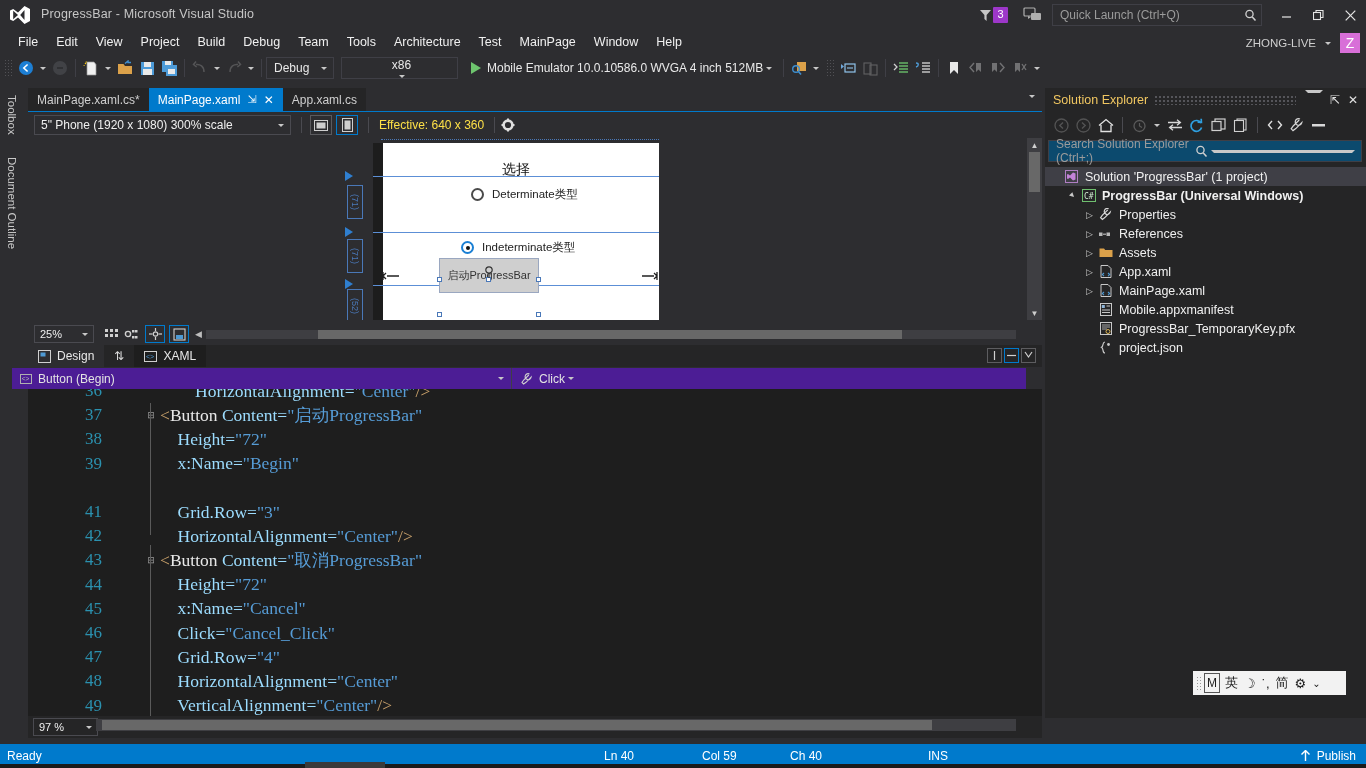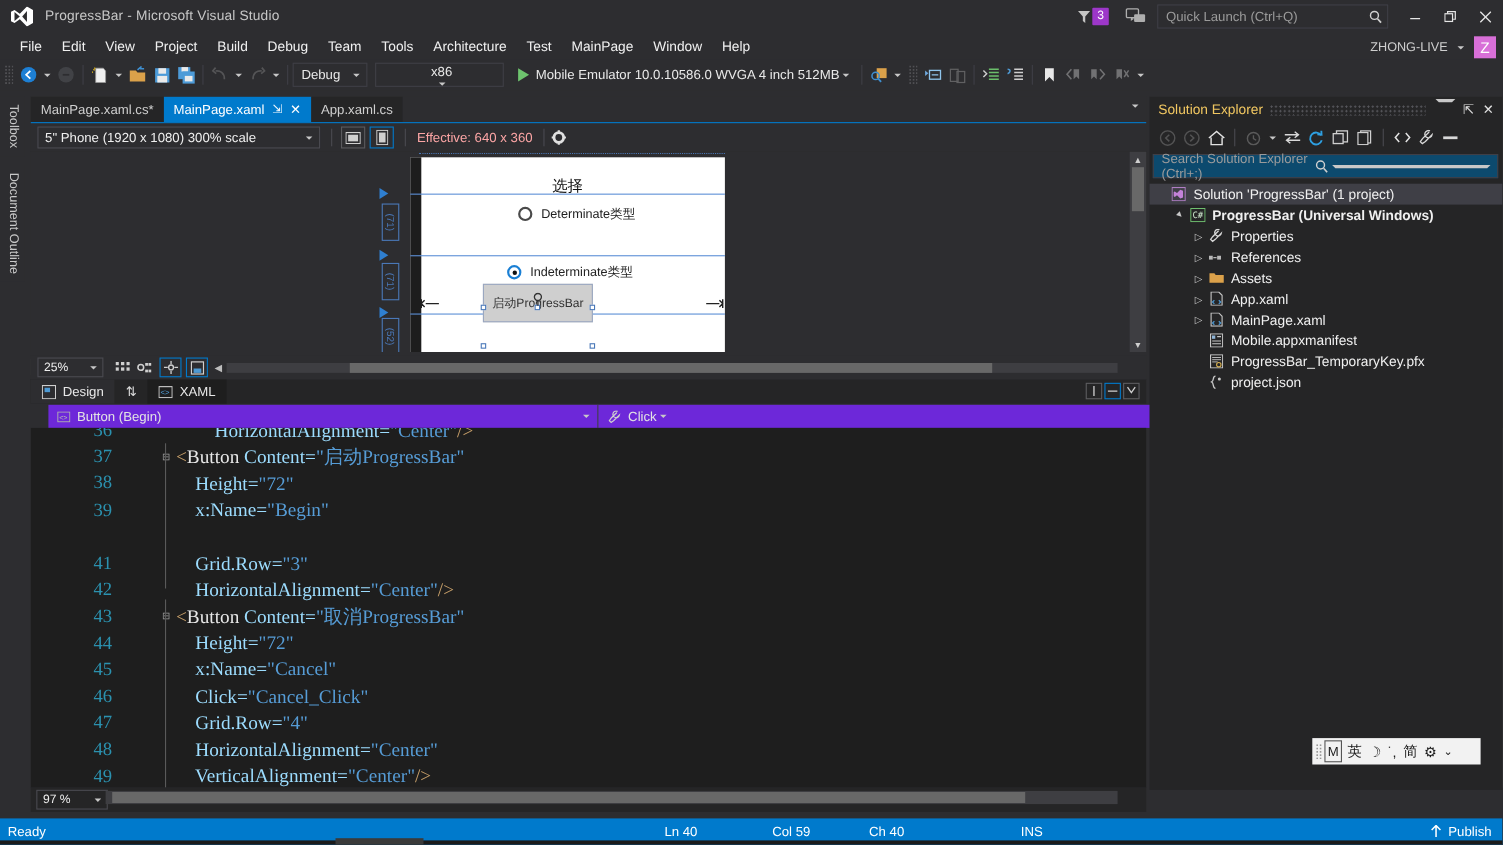--- a/index.html
+++ b/index.html
@@ -63,21 +63,21 @@
   .dtab.inactive{ background:#252526; color:#cfcfcf;}
   .dtab.active{ background:#007acc; color:#fff;}
   .dtab .pin{ margin-left:7px; font-size:11px; opacity:.95;}
   .dtab .x{ margin-left:7px; font-size:12px; }
   .tabstrip-chev{ position:absolute; right:4px; top:7px; }
 
   .designbar{ position:absolute; left:0; top:23px; width:1014px; height:27px; background:#2d2d30; border-top:1px solid #007acc; display:flex; align-items:center; padding-left:6px; }
   .dcombo{ width:257px; height:20px; background:#2d2d30; border:1px solid #4a4a50; display:flex; align-items:center; padding:0 3px 0 6px; font-size:12px; color:#efefef;}
   .orient{ width:22px; height:20px; border:1px solid #5a5a5e; display:flex; align-items:center; justify-content:center; margin-left:4px;}
   .orient.sel{ border-color:#007acc; }
-  .eff{ color:#fca5a5; font-size:12px; margin:0 10px;}
+  .eff{ color:#fde047; font-size:12px; margin:0 10px;}
   .vsep{ width:1px; height:16px; background:#4a4a50; }
 
   .canvas{ position:absolute; left:0; top:50px; width:1014px; height:182px; background:#2d2d30; overflow:hidden;}
   .scroll-v{ position:absolute; right:0; top:50px; width:15px; height:182px; background:#3e3e42;}
   .scroll-v .thumb{ position:absolute; left:2px; top:14px; width:11px; height:40px; background:#686868;}
   .scroll-v .arrow{ position:absolute; left:0; width:15px; height:14px; display:flex;align-items:center;justify-content:center;color:#cfcfcf;font-size:8px;}
   .scroll-h{ position:absolute; left:0; bottom:0; width:999px; height:15px; background:#3e3e42;}
   .scroll-h .thumb{ position:absolute; top:2px; left:290px; width:600px; height:11px; background:#686868;}
 
   .phone{ position:absolute; left:345px; top:5px; width:286px; height:180px; background:#fff; }
@@ -107,21 +107,21 @@
   .tabrow2{ position:absolute; left:28px; top:345px; width:1014px; height:22px; background:#252526; display:flex; align-items:center; }
   .tb2{ display:flex; align-items:center; height:22px; padding:0 10px; font-size:12px; color:#e8e8e8;}
   .tb2.design{ background:#2d2d30; }
   .tb2.xaml{ background:#1e1e1e; }
   .swap{ padding:0 10px; color:#dcdcdc; font-size:12px;}
   .layoutbtns{ position:absolute; right:6px; top:3px; display:flex; gap:2px;}
   .lbtn{ width:15px; height:15px; border:1px solid #5d5d60; display:flex;align-items:center;justify-content:center;}
   .lbtn.sel{ border-color:#007acc;}
 
   
-  .navbar{ position:absolute; left:44px; top:368px; width:1014px; height:21px; background:#6d28d9; display:flex; align-items:center; }
+  .navbar{ position:absolute; left:12px; top:368px; width:1014px; height:21px; background:#4c1d95; display:flex; align-items:center; }
   .navcombo{ width:500px; height:21px; display:flex; align-items:center; padding:0 4px 0 8px; border-right:1px solid #3f3f46; color:#e3e3e3; font-size:12px;}
   .navcombo .lbl{ flex:1;}
   .navcombo2{ flex:1; display:flex; align-items:center; padding:0 4px 0 8px; color:#e3e3e3; font-size:12px;}
 
   .editor{ position:absolute; left:28px; top:389px; width:1014px; height:327px; background:#1e1e1e; overflow:hidden;}
   .codearea{ position:absolute; left:0; top:0; width:1014px; height:327px;}
   .cline{ position:absolute; left:0; width:1014px; height:24.2px; display:flex; align-items:center;}
   .cline.hl{ background:#0f0f0f; }
   .lnum{ position:absolute; left:0; width:74px; text-align:right; color:#2b91af; font-family:"Liberation Serif", serif; font-size:17px;}
   .fold{ position:absolute; left:118px; width:10px; text-align:center; color:#9a9a9a; font-size:10px;}

